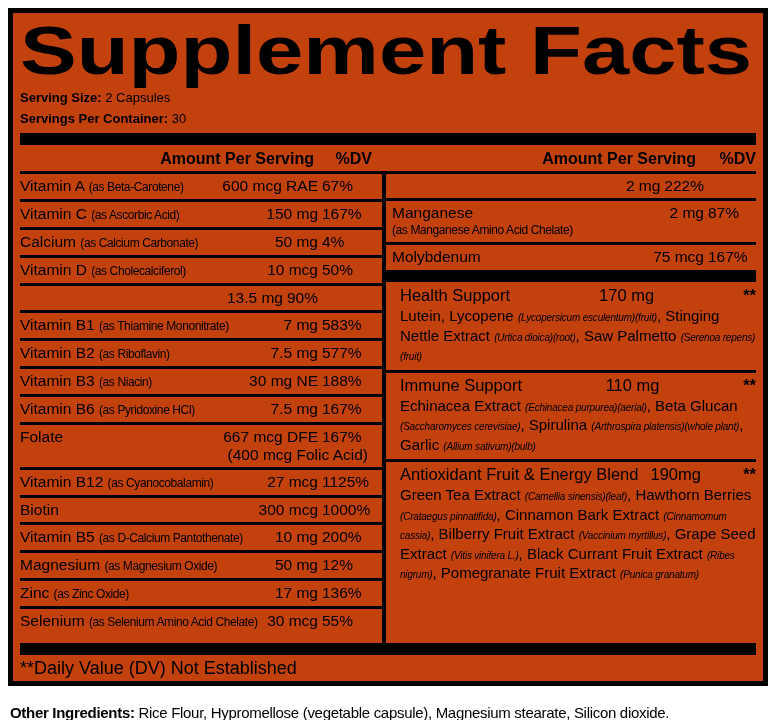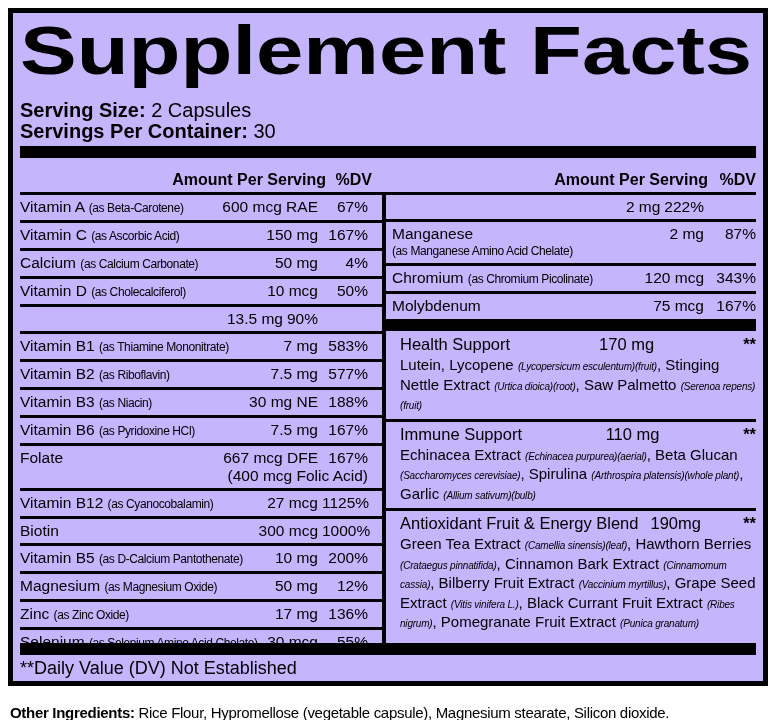--- a/index.html
+++ b/index.html
@@ -9,39 +9,39 @@
     background: #fff; color: #000;
     font-family: "Liberation Sans", sans-serif;
     position: relative; overflow: hidden;
   }
   .label-box {
     position: absolute; left: 8px; top: 8px;
     width: 760px; height: 678px;
     border: 5px solid #000;
     padding: 0 7px;
     display: flex; flex-direction: column;
-    background: #c4b5fd;
+    background: #c2410c;
   }
   .title {
     font-weight: bold; font-size: 68px; line-height: 72px;
     white-space: nowrap; letter-spacing: 0;
     transform: scaleX(1.25); transform-origin: left center;
     margin-top: 1px;
   }
-  .serving { font-size: 20px; line-height: 21px; margin-top: 14px; }
+  .serving { font-size: 13px; line-height: 21px; margin-top: 1px; }
   .serving b { font-weight: bold; }
   .bar { height: 12px; background: #000; flex: none; }
   .bar.top { margin-top: 4px; }
   .hdr-row { display: flex; border-bottom: 3px solid #000; flex: none; }
   .hdr-left { width: 366px; padding-right: 14px; }
   .hdr-right { flex: 1; padding-left: 6px; }
   .hdr-grid {
     display: grid; grid-template-columns: minmax(0,1fr) auto 46px;
-    column-gap: 0; font-weight: bold; font-size: 16px;
-    line-height: 20px; padding: 12px 0 2px;
+    column-gap: 12px; font-weight: bold; font-size: 16px;
+    line-height: 20px; padding: 4px 0 2px;
   }
   .hdr-right .hdr-grid { grid-template-columns: minmax(0,1fr) auto 48px; }
   .hdr-grid .amtlbl { text-align: right; white-space: nowrap; }
   .hdr-grid .dvlbl { text-align: right; }
   .columns { display: flex; flex: 1; min-height: 0; overflow: hidden; }
   .col-left { width: 362px; }
   .vdivider { width: 4px; background: #000; flex: none; }
   .col-right { flex: 1; display: flex; flex-direction: column; min-width: 0; }
   .rowblock { padding: 3px 14px 3px 0; }
   .col-left .rowblock + .rowblock { border-top: 3px solid #000; }
@@ -49,21 +49,21 @@
   .col-right .rowblock + .rowblock { border-top: 3px solid #000; }
   .rline {
     display: grid; grid-template-columns: minmax(0,1fr) auto 46px;
     column-gap: 4px; align-items: baseline;
     font-size: 15.5px; line-height: 18px;
   }
   .col-right .rline { grid-template-columns: minmax(0,1fr) auto 48px; }
   .nm { white-space: nowrap; overflow: visible; }
   .form { font-size: 12px; letter-spacing: -0.4px; }
   .amt { text-align: right; white-space: nowrap; }
-  .dvv { text-align: right; white-space: nowrap; }
+  .dvv { white-space: nowrap; }
   .subline { font-size: 15.5px; line-height: 18px; }
   .subline.right { text-align: right; }
   .subline.formline { font-size: 12px; letter-spacing: -0.4px; line-height: 17px; }
   .rbar { height: 12px; background: #000; margin: 1px 0; flex: none; }
   .blend { padding: 3px 0 4px 14px; }
   .blend + .blend { border-top: 3px solid #000; }
   .bhdr { display: flex; align-items: baseline; font-size: 16.5px; line-height: 19px; }
   .bhdr .bamt { margin-left: auto; white-space: nowrap; }
   .bhdr .bdv { margin-left: auto; font-weight: bold; }
   .bhdr.inline-amt .bamt { margin-left: 12px; }
@@ -254,27 +254,20 @@
 
       <div class="rowblock">
         <div class="rline">
           <span class="nm"><span>Manganese</span></span>
           <span class="amt">2 mg</span>
           <span class="dvv">87%</span>
         </div>
         <div class="subline formline">(as Manganese Amino Acid Chelate)</div>
       </div>
 
-      <div class="rowblock">
-        <div class="rline">
-          <span class="nm"><span>Chromium</span> <span class="form">(as Chromium Picolinate)</span></span>
-          <span class="amt">120 mcg</span>
-          <span class="dvv">343%</span>
-        </div>
-      </div>
 
       <div class="rowblock">
         <div class="rline">
           <span class="nm"><span>Molybdenum</span></span>
           <span class="amt">75 mcg</span>
           <span class="dvv">167%</span>
         </div>
       </div>
 
       <div class="rbar"></div>

